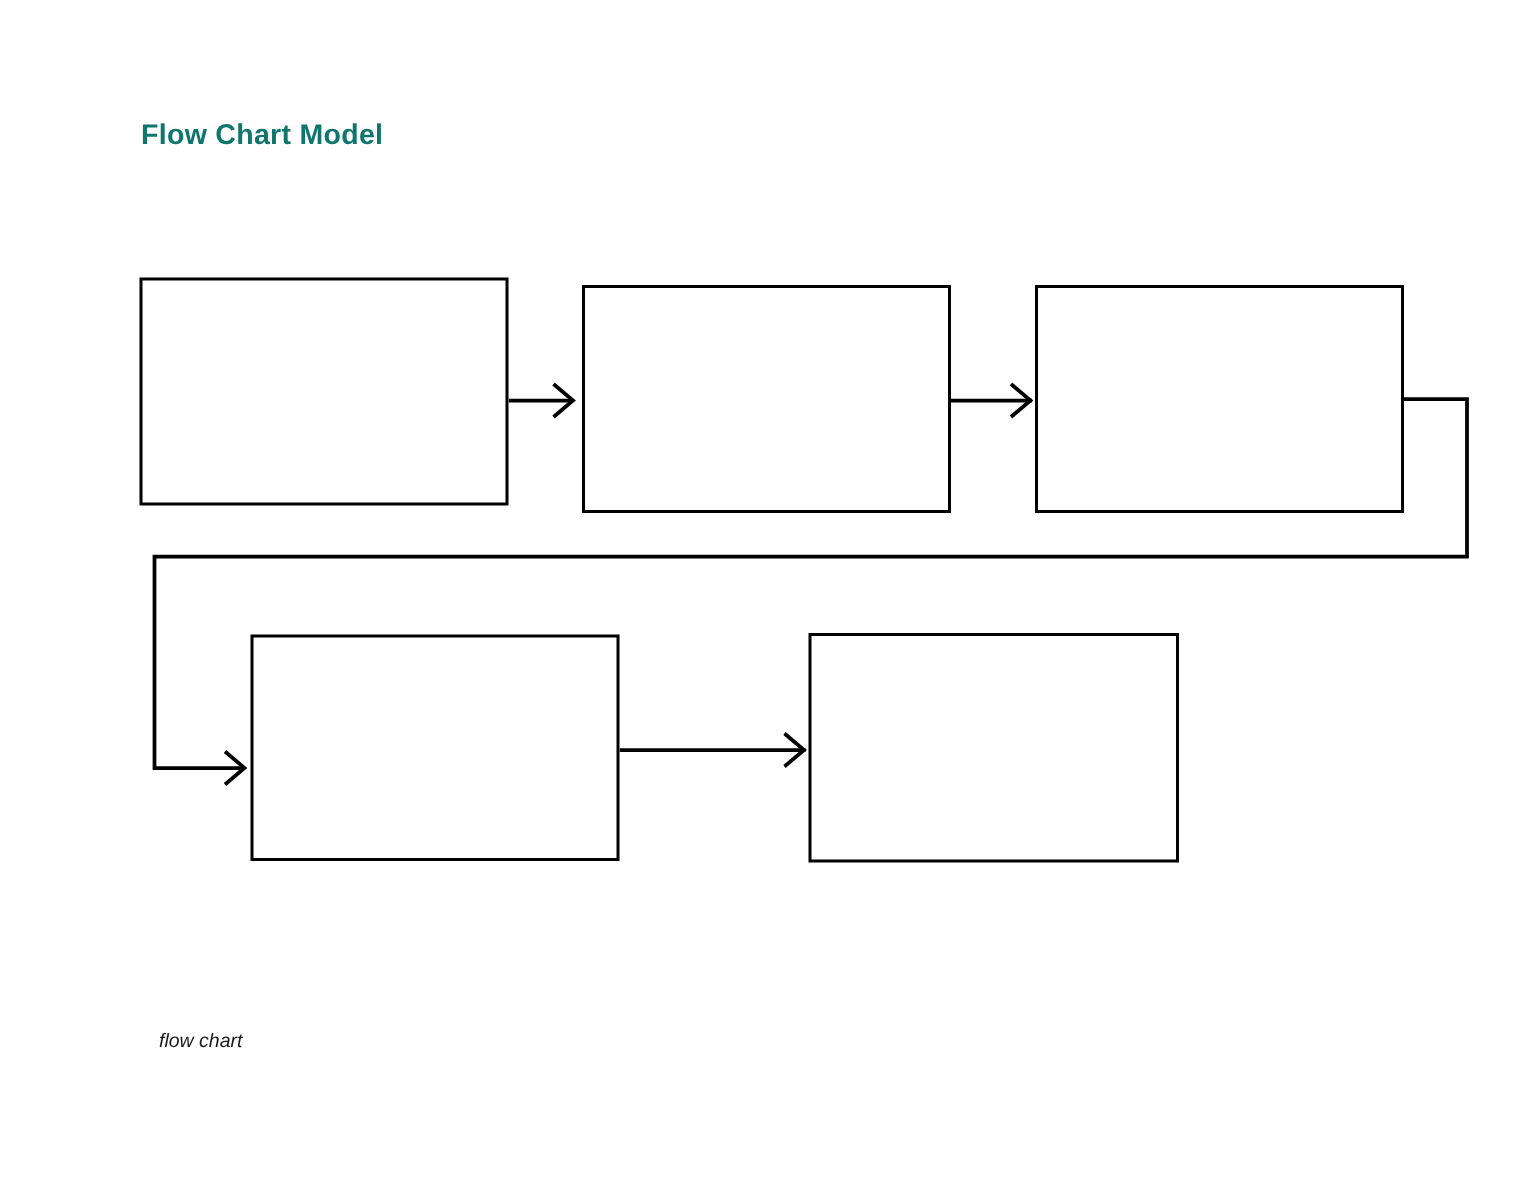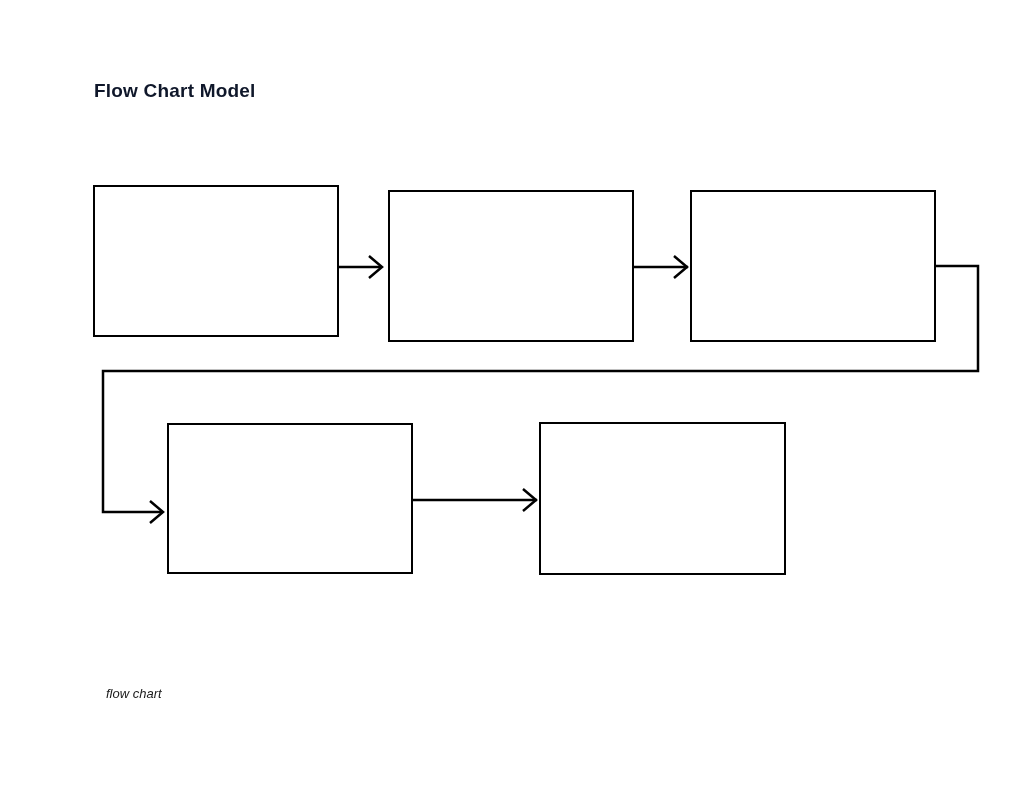--- a/index.html
+++ b/index.html
@@ -19,21 +19,21 @@
     background: #ffffff;
     overflow: hidden;
   }
   #page-title {
     position: absolute;
     left: 94px;
     top: 80px;
     font-size: 19px;
     font-weight: bold;
     letter-spacing: 0.2px;
-    color: #0f172a;
+    color: #0f766e;
     white-space: nowrap;
   }
   #caption {
     position: absolute;
     left: 106px;
     top: 686px;
     font-size: 13px;
     font-style: italic;
     color: #1a1a1a;
     white-space: nowrap;

